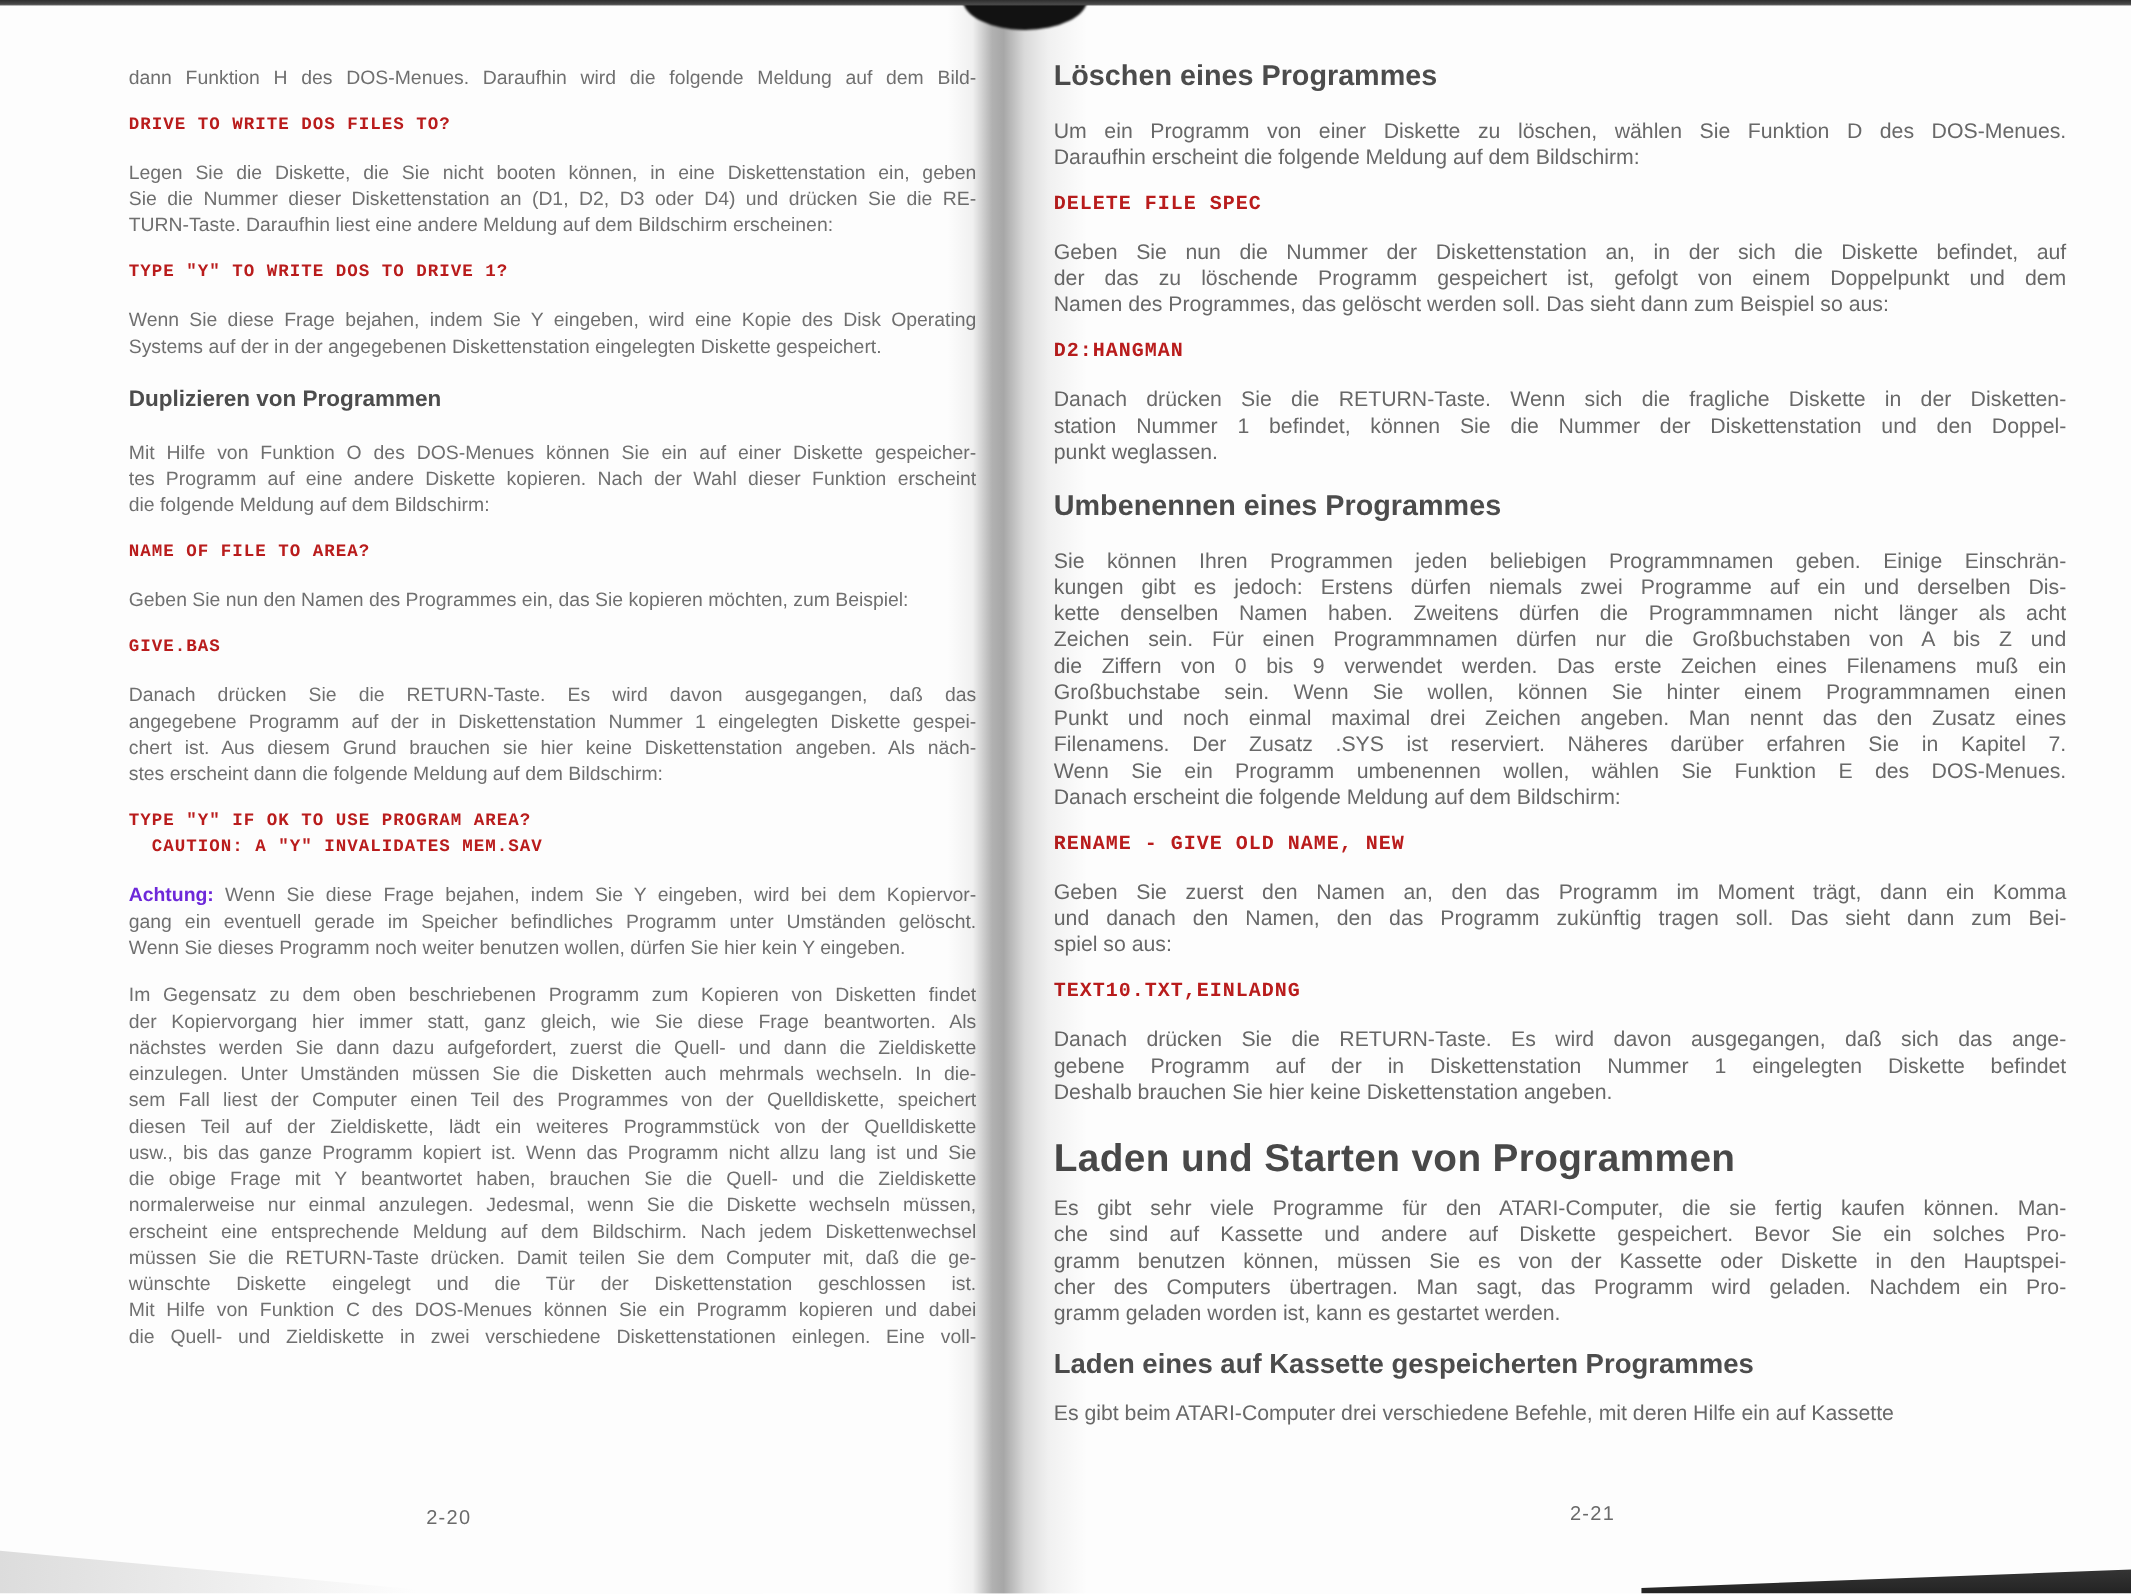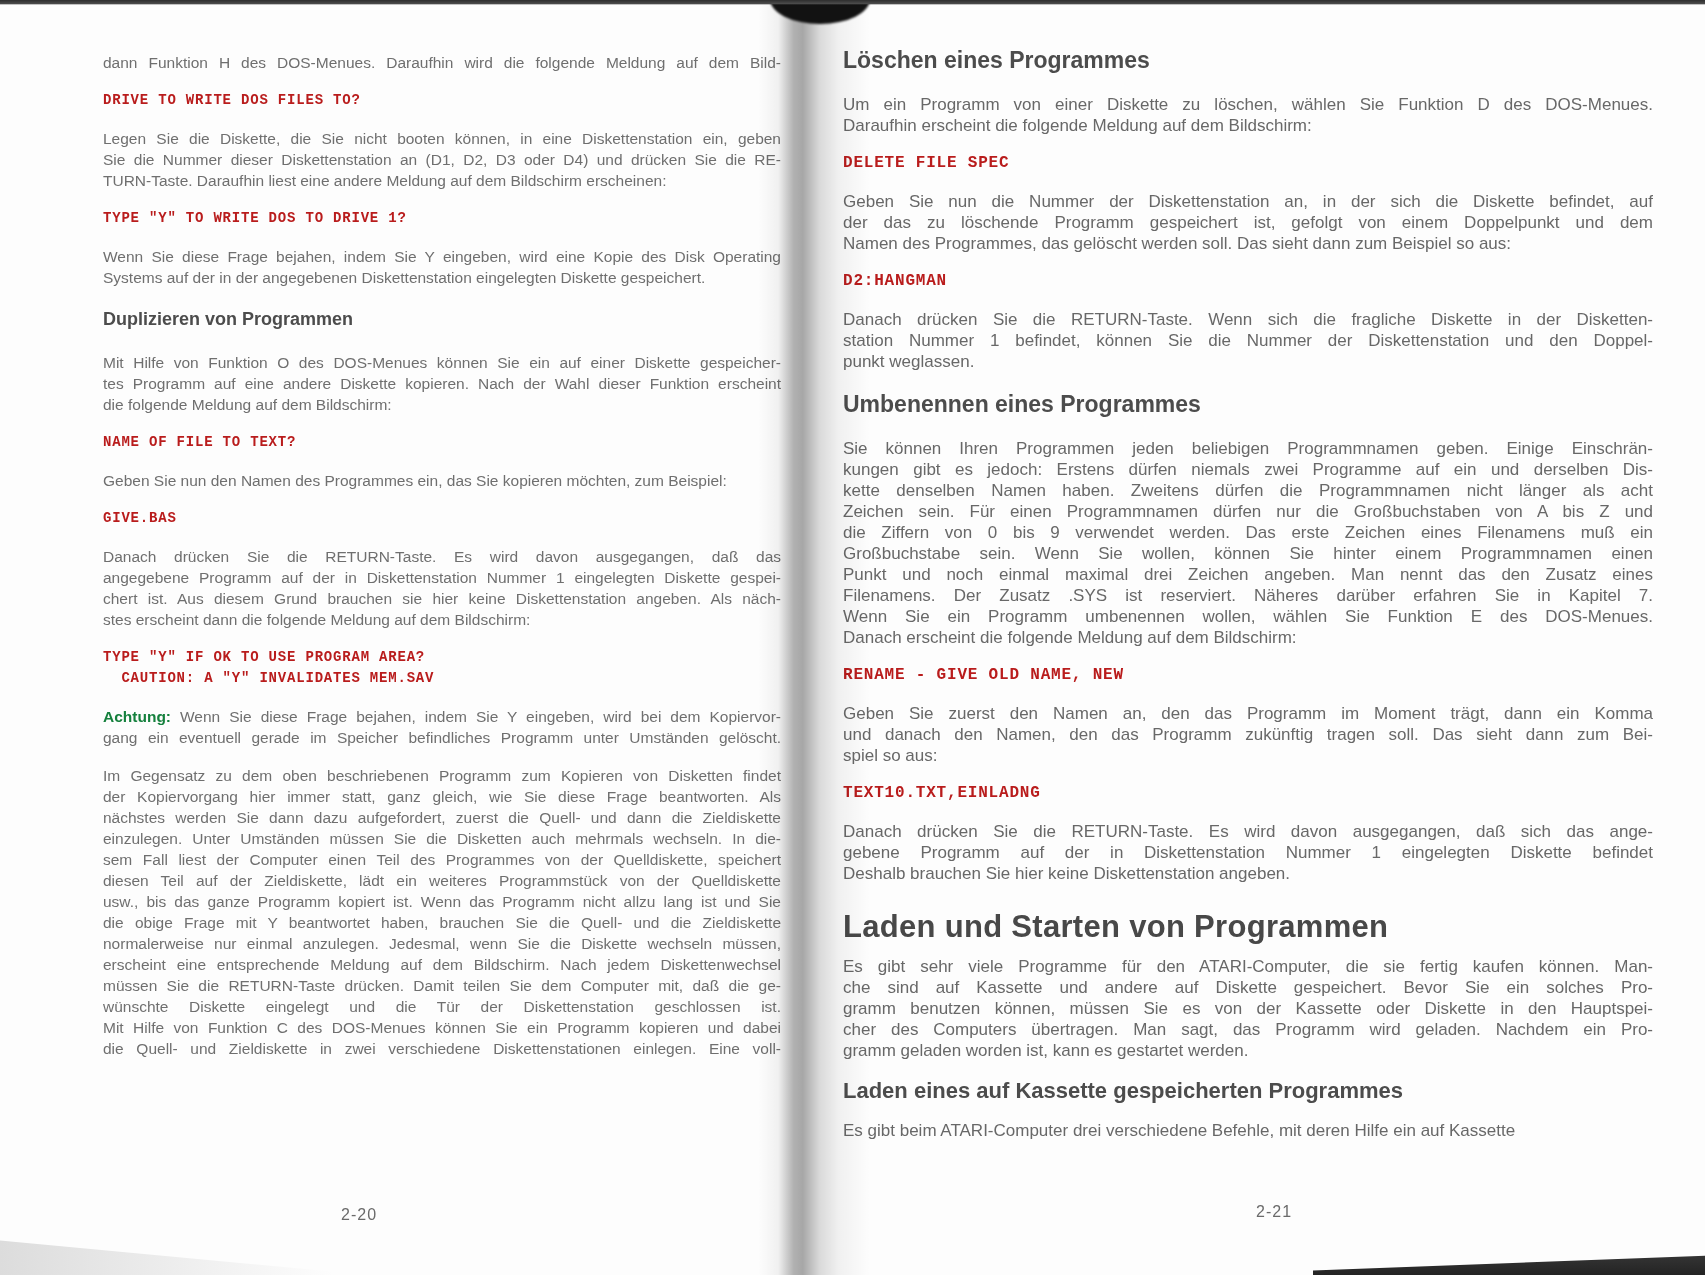--- a/index.html
+++ b/index.html
@@ -45,21 +45,21 @@
   
   .page-content { position: absolute; color: #6f6f6f; }
   .page-left  { left: 103px; top: 52px; width: 678px; font-size: 15.5px; line-height: 21px; }
   .page-right { left: 843px; top: 46px; width: 810px; font-size: 17px;   line-height: 21px; color: #686868; }
 
   .block { margin: 0 0 17px 0; }
   .page-content > .block:first-child { margin-top: 0; }
 
   .jline { text-align: justify; text-align-last: justify; }
   .jline.lastline { text-align-last: left; }
-  .jline strong { color: #15803d; font-weight: bold; }
+  .jline strong { color: #6d28d9; font-weight: bold; }
 
   .terminal { font-family: "Liberation Mono", monospace; letter-spacing: 0.8px; color: #b91c1c; font-weight: bold; }
   .page-left  .terminal { font-size: 14px; }
   .page-right .terminal { font-size: 16px; }
   .monoline { white-space: pre; line-height: 21px; }
 
   .heading2 { font-weight: bold; color: #4c4c4c; margin: 18px 0 20px 0; }
   .page-left  .heading2 { font-size: 18px; line-height: 26px; }
   .page-right .heading2 { font-size: 23px; line-height: 28px; }
   .heading1 { font-weight: bold; color: #484848; font-size: 31px; line-height: 34px;
@@ -98,41 +98,42 @@
         <div class="jline">Wenn Sie diese Frage bejahen, indem Sie Y eingeben, wird eine Kopie des Disk Operating</div>
         <div class="jline lastline">Systems auf der in der angegebenen Diskettenstation eingelegten Diskette gespeichert.</div>
       </div>
       <div class="block heading2">Duplizieren von Programmen</div>
       <div class="block paragraph">
         <div class="jline">Mit Hilfe von Funktion O des DOS-Menues können Sie ein auf einer Diskette gespeicher-</div>
         <div class="jline">tes Programm auf eine andere Diskette kopieren. Nach der Wahl dieser Funktion erscheint</div>
         <div class="jline lastline">die folgende Meldung auf dem Bildschirm:</div>
       </div>
       <div class="block terminal">
-        <div class="monoline">NAME OF FILE TO TEXT?</div>
+        <div class="monoline">NAME OF FILE TO AREA?</div>
       </div>
       <div class="block paragraph">
         <div class="jline lastline">Geben Sie nun den Namen des Programmes ein, das Sie kopieren möchten, zum Beispiel:</div>
       </div>
       <div class="block terminal">
         <div class="monoline">GIVE.BAS</div>
       </div>
       <div class="block paragraph">
         <div class="jline">Danach drücken Sie die RETURN-Taste. Es wird davon ausgegangen, daß das</div>
         <div class="jline">angegebene Programm auf der in Diskettenstation Nummer 1 eingelegten Diskette gespei-</div>
         <div class="jline">chert ist. Aus diesem Grund brauchen sie hier keine Diskettenstation angeben. Als näch-</div>
         <div class="jline lastline">stes erscheint dann die folgende Meldung auf dem Bildschirm:</div>
       </div>
       <div class="block terminal">
         <div class="monoline">TYPE "Y" IF OK TO USE PROGRAM AREA?</div>
         <div class="monoline">  CAUTION: A "Y" INVALIDATES MEM.SAV</div>
       </div>
       <div class="block paragraph">
         <div class="jline"><strong>Achtung:</strong> Wenn Sie diese Frage bejahen, indem Sie Y eingeben, wird bei dem Kopiervor-</div>
         <div class="jline">gang ein eventuell gerade im Speicher befindliches Programm unter Umständen gelöscht.</div>
+        <div class="jline lastline">Wenn Sie dieses Programm noch weiter benutzen wollen, dürfen Sie hier kein Y eingeben.</div>
       </div>
       <div class="block paragraph">
         <div class="jline">Im Gegensatz zu dem oben beschriebenen Programm zum Kopieren von Disketten findet</div>
         <div class="jline">der Kopiervorgang hier immer statt, ganz gleich, wie Sie diese Frage beantworten. Als</div>
         <div class="jline">nächstes werden Sie dann dazu aufgefordert, zuerst die Quell- und dann die Zieldiskette</div>
         <div class="jline">einzulegen. Unter Umständen müssen Sie die Disketten auch mehrmals wechseln. In die-</div>
         <div class="jline">sem Fall liest der Computer einen Teil des Programmes von der Quelldiskette, speichert</div>
         <div class="jline">diesen Teil auf der Zieldiskette, lädt ein weiteres Programmstück von der Quelldiskette</div>
         <div class="jline">usw., bis das ganze Programm kopiert ist. Wenn das Programm nicht allzu lang ist und Sie</div>
         <div class="jline">die obige Frage mit Y beantwortet haben, brauchen Sie die Quell- und die Zieldiskette</div>

